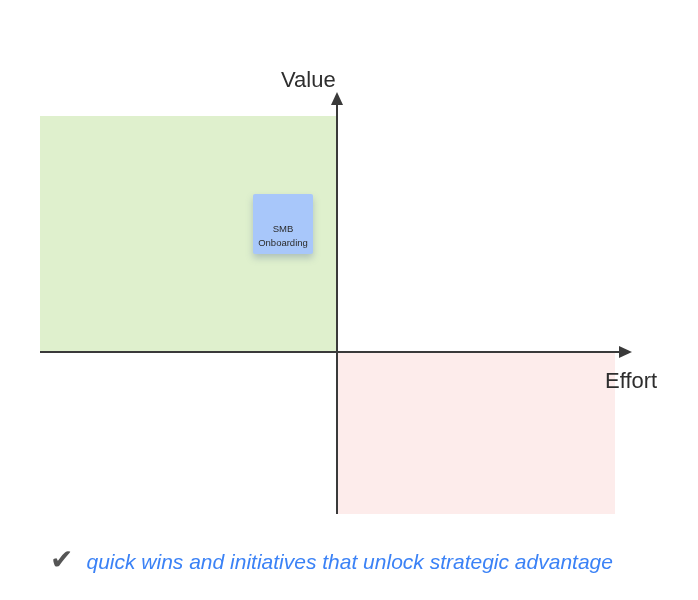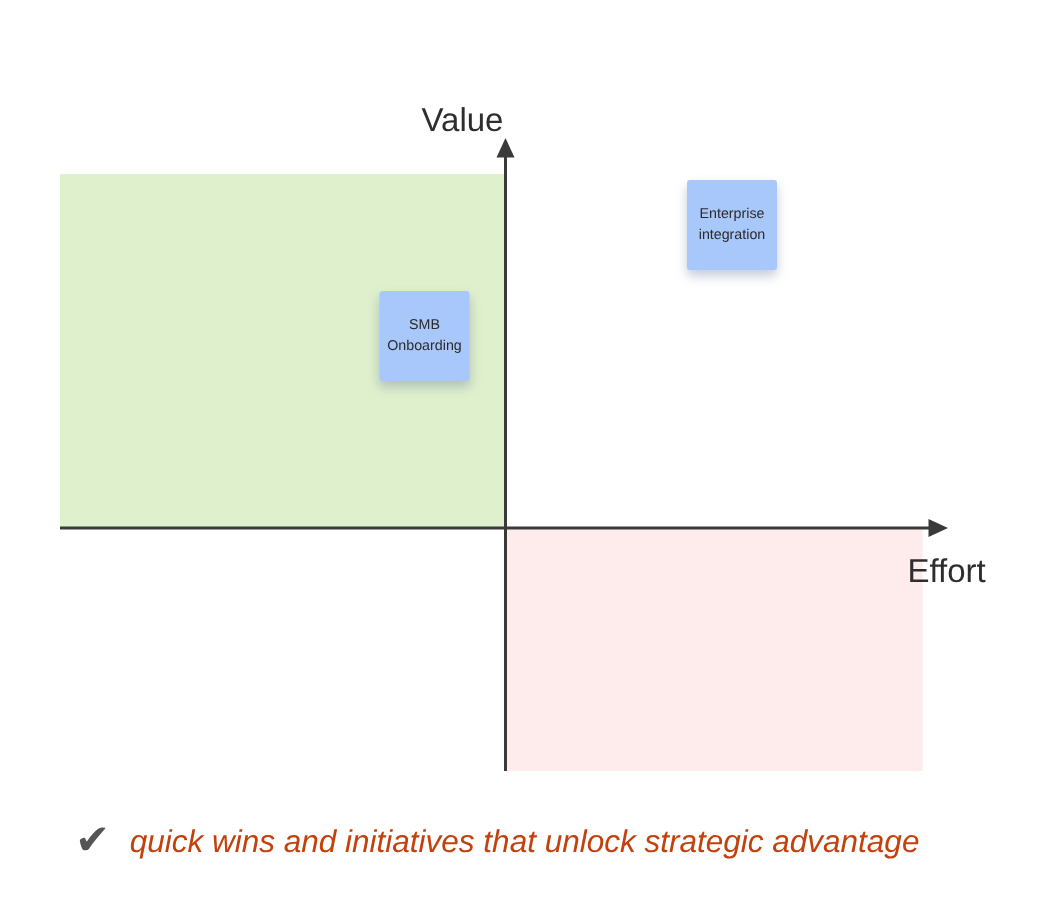--- a/index.html
+++ b/index.html
@@ -106,64 +106,62 @@
     box-sizing: border-box;
     cursor: move;
   }
   .note-enterprise {
     left: 458px;
     top: 93px;
   }
   .note-smb {
     left: 253px;
     top: 167px;
+    align-items: flex-end;
   }
   
   .caption {
     position: absolute;
     left: 50px;
     top: 518px;
     display: flex;
     align-items: flex-start;
     gap: 13px;
   }
   .caption .check {
     font-size: 28px;
     line-height: 30px;
     color: #555555;
     font-style: normal;
   }
   .caption .caption-text {
     font-style: italic;
     font-size: 21px;
     line-height: 30px;
-    color: #c2410c;
+    color: #3b82f6;
     padding-top: 2px;
     white-space: nowrap;
   }
 </style>
 </head>
 <body>
 
 <div class="canvas">
 
   <div class="quad quad-top-left"></div>
   <div class="quad quad-bottom-right"></div>
 
   <div class="axis-line-vertical"></div>
   <div class="axis-arrow-up"></div>
   <div class="axis-line-horizontal"></div>
   <div class="axis-arrow-right"></div>
 
   <div class="axis-label label-value">Value</div>
   <div class="axis-label label-effort">Effort</div>
 
-  <div class="sticky-note note-enterprise">
-    <span>Enterprise integration</span>
-  </div>
   <div class="sticky-note note-smb">
     <span>SMB Onboarding</span>
   </div>
 
   <div class="caption">
     <span class="check">✔</span>
     <span class="caption-text">quick wins and initiatives that unlock strategic advantage</span>
   </div>
 
 </div>

